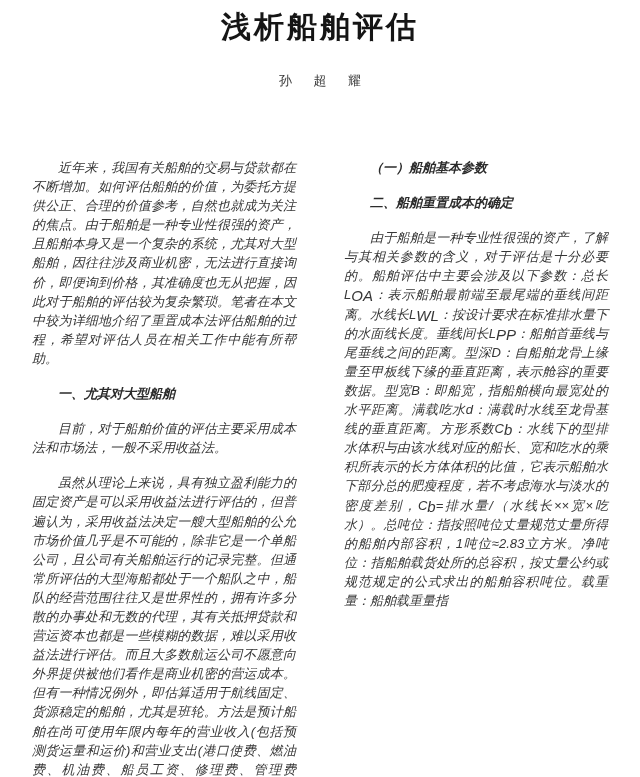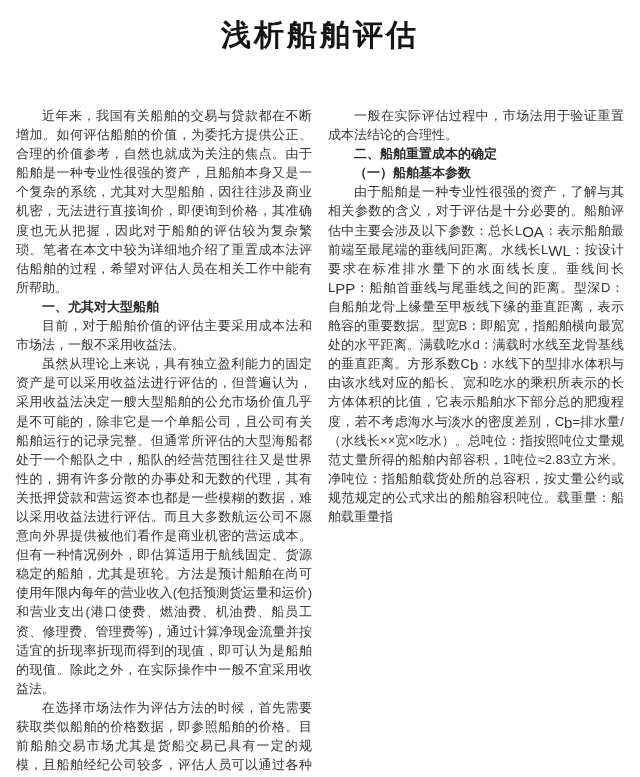--- a/index.html
+++ b/index.html
@@ -11,21 +11,21 @@
     width: 640px;
     height: 777px;
     overflow: hidden;
     font-family: "Liberation Sans", sans-serif;
     color: #363636;
   }
   .page {
     box-sizing: border-box;
     width: 640px;
     height: 777px;
-    padding: 16px 16px 0 16px;
+    padding: 8px 16px 0 16px;
     background: #ffffff;
   }
   .title {
     margin: 0;
     text-align: center;
     font-family: "Liberation Serif", serif;
     font-weight: bold;
     font-size: 30px;
     line-height: 38px;
     letter-spacing: 3px;
@@ -45,22 +45,23 @@
     margin-top: 52px;
   }
   .col {
     width: 296px;
     font-size: 13px;
     line-height: 19.1px;
     text-align: justify;
     color: #363636;
   }
   .col p {
-    margin: 0;
+    margin: 16px;
     padding: 0;
+    font-style: italic;
   }
   .p-indent { text-indent: 2em; }
   .p-noindent { text-indent: 0; }
   .heading {
     font-weight: bold;
     text-indent: 2em;
     color: #2b2b2b;
   }
   sub {
     font-size: 15px;
@@ -68,33 +69,33 @@
     vertical-align: -2px;
   }
 </style>
 </head>
 <body>
 
 <div class="page">
 
   <h1 class="title">浅析船舶评估</h1>
 
+  <div class="author">孙 超 耀</div>
 
   <div class="columns">
 
     <div class="col">
       <p class="p-indent">近年来，我国有关船舶的交易与贷款都在不断增加。如何评估船舶的价值，为委托方提供公正、合理的价值参考，自然也就成为关注的焦点。由于船舶是一种专业性很强的资产，且船舶本身又是一个复杂的系统，尤其对大型船舶，因往往涉及商业机密，无法进行直接询价，即便询到价格，其准确度也无从把握，因此对于船舶的评估较为复杂繁琐。笔者在本文中较为详细地介绍了重置成本法评估船舶的过程，希望对评估人员在相关工作中能有所帮助。</p>
       <p class="heading">一、尤其对大型船舶</p>
       <p class="p-indent">目前，对于船舶价值的评估主要采用成本法和市场法，一般不采用收益法。</p>
       <p class="p-indent">虽然从理论上来说，具有独立盈利能力的固定资产是可以采用收益法进行评估的，但普遍认为，采用收益法决定一艘大型船舶的公允市场价值几乎是不可能的，除非它是一个单船公司，且公司有关船舶运行的记录完整。但通常所评估的大型海船都处于一个船队之中，船队的经营范围往往又是世界性的，拥有许多分散的办事处和无数的代理，其有关抵押贷款和营运资本也都是一些模糊的数据，难以采用收益法进行评估。而且大多数航运公司不愿意向外界提供被他们看作是商业机密的营运成本。但有一种情况例外，即估算适用于航线固定、货源稳定的船舶，尤其是班轮。方法是预计船舶在尚可使用年限内每年的营业收入(包括预测货运量和运价)和营业支出(港口使费、燃油费、机油费、船员工资、修理费、管理费等)，通过计算净现金流量并按适宜的折现率折现而得到的现值，即可认为是船舶的现值。除此之外，在实际操作中一般不宜采用收益法。</p>
       <p class="p-indent">在选择市场法作为评估方法的时候，首先需要获取类似船舶的价格数据，即参照船舶的价格。目前船舶交易市场尤其是货船交易已具有一定的规模，且船舶经纪公司较多，评估人员可以通过各种途径获得所需价格数据。其次通过对比参照船舶的各项指标进行修正（如</p>
     </div>
 
     <div class="col">
-      <p class="p-indent">一般在实际评估过程中，市场法用于验证重置成本法结论的合理性。</p>
+      <p class="heading">（一）船舶基本参数</p>
       <p class="heading">二、船舶重置成本的确定</p>
-      <p class="heading">（一）船舶基本参数</p>
       <p class="p-indent"><span>由于船舶是一种专业性很强的资产，了解与其相关参数的含义，对于评估是十分必要的。船舶评估中主要会涉及以下参数：总长L</span><sub>OA</sub><span>：表示船舶最前端至最尾端的垂线间距离。水线长L</span><sub>WL</sub><span>：按设计要求在标准排水量下的水面线长度。垂线间长L</span><sub>PP</sub><span>：船舶首垂线与尾垂线之间的距离。型深D：自船舶龙骨上缘量至甲板线下缘的垂直距离，表示舱容的重要数据。型宽B：即船宽，指船舶横向最宽处的水平距离。满载吃水d：满载时水线至龙骨基线的垂直距离。方形系数C</span><sub>b</sub><span>：水线下的型排水体积与由该水线对应的船长、宽和吃水的乘积所表示的长方体体积的比值，它表示船舶水下部分总的肥瘦程度，若不考虑海水与淡水的密度差别，C</span><sub>b</sub><span>=排水量/（水线长××宽×吃水）。总吨位：指按照吨位丈量规范丈量所得的船舶内部容积，1吨位≈2.83立方米。净吨位：指船舶载货处所的总容积，按丈量公约或规范规定的公式求出的船舶容积吨位。载重量：船舶载重量指</span></p>
     </div>
 
   </div>
 
 </div>
 
 </body></html>

